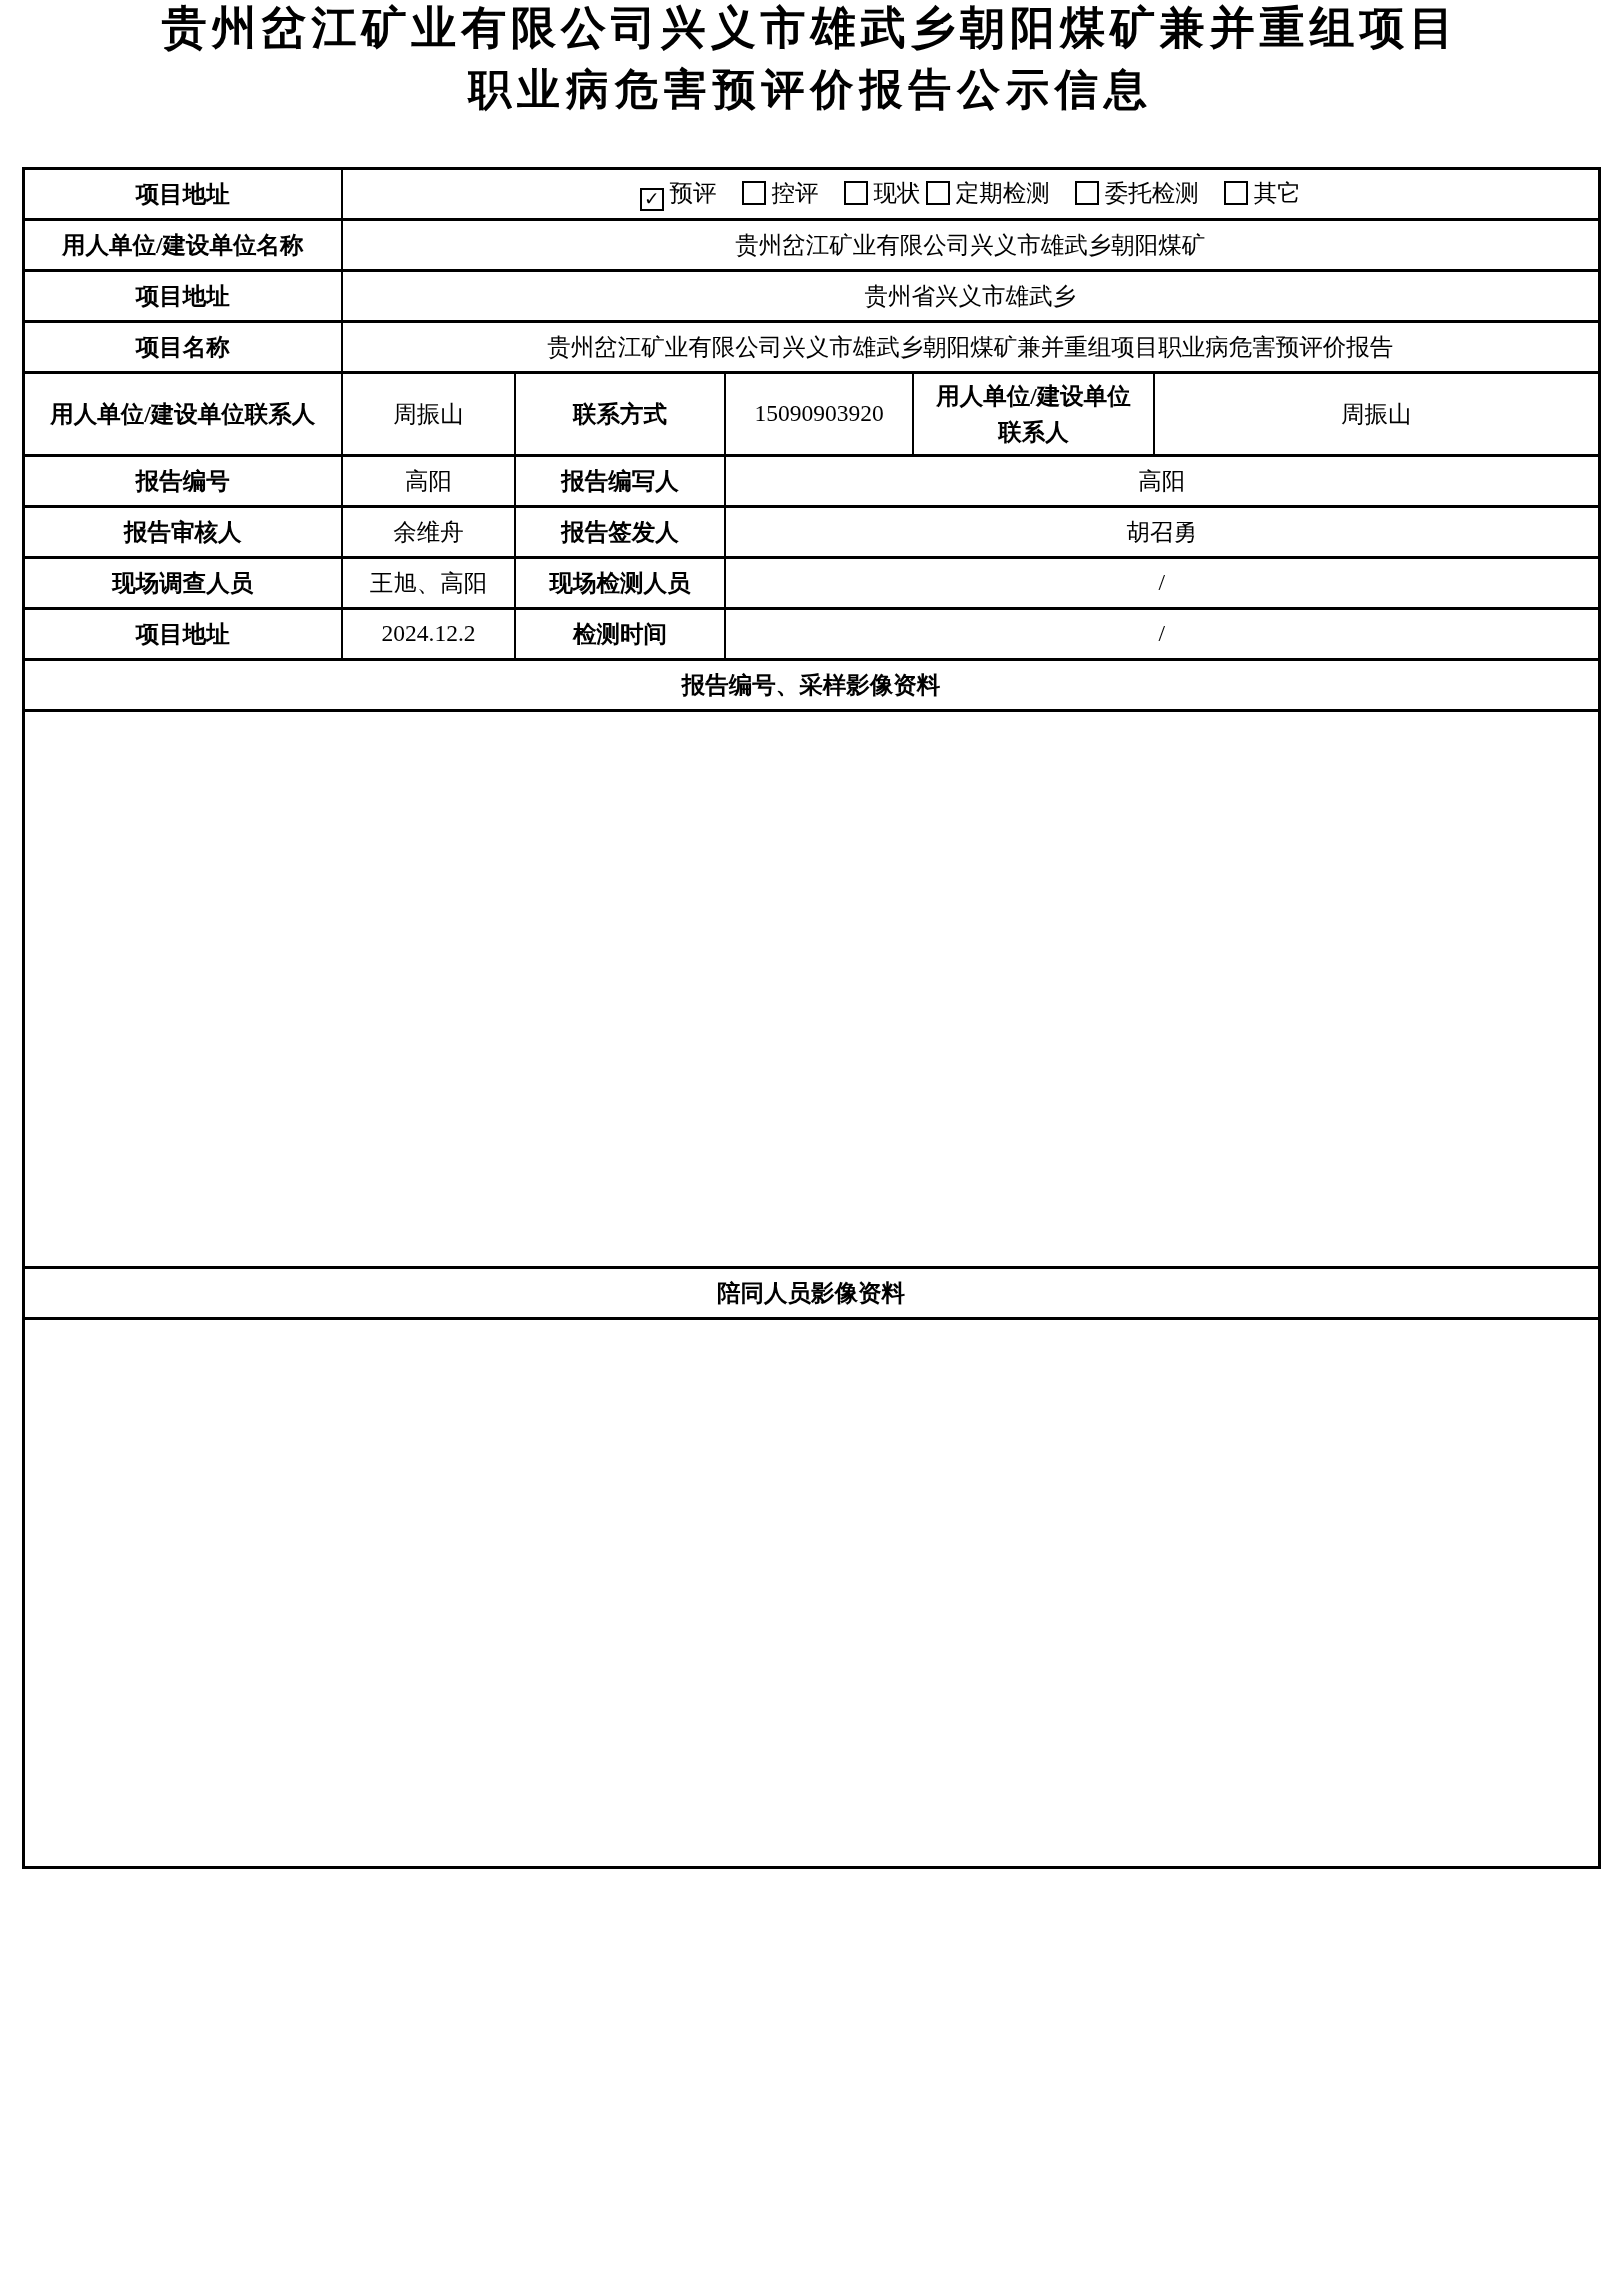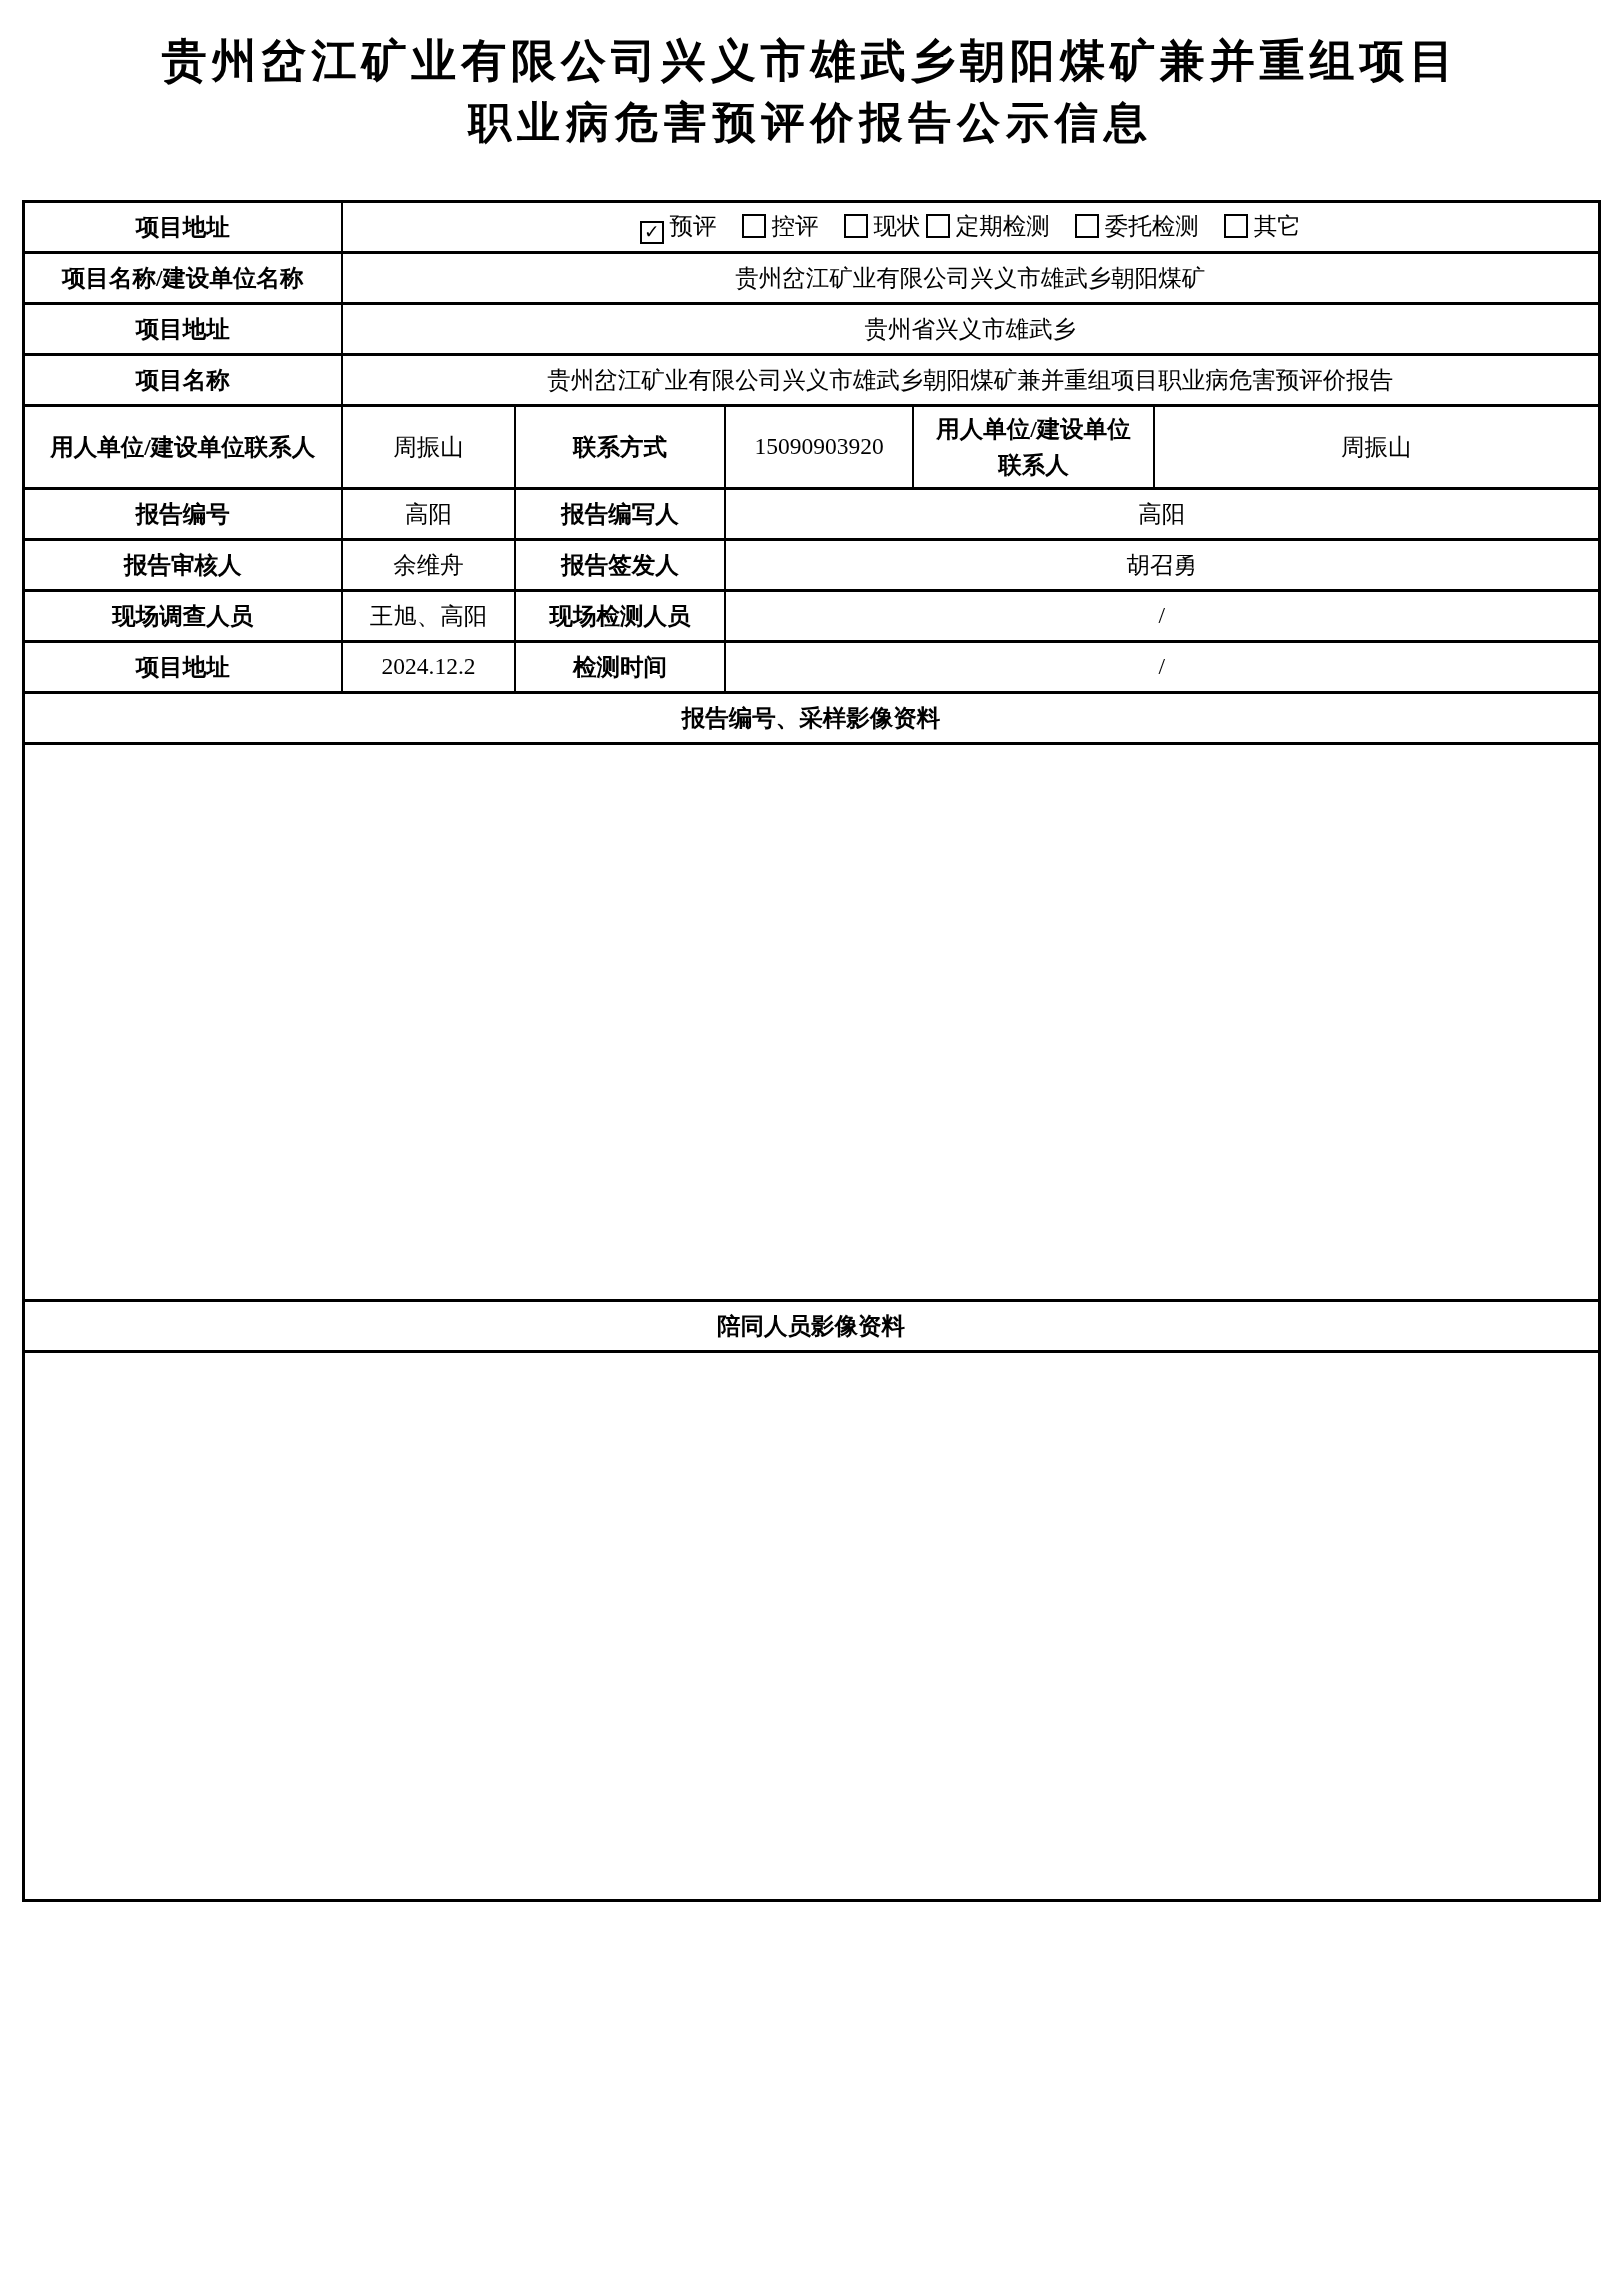--- a/index.html
+++ b/index.html
@@ -10,21 +10,20 @@
     font-family: "Liberation Serif", "DejaVu Serif", serif;
   }
   .page {
     position: relative;
     width: 1621px;
     height: 2293px;
     background: #ffffff;
     overflow: hidden;
   }
   .title-block {
-    padding-top: 33px;
     text-align: center;
   }
   .title-line1 {
     font-size: 45px;
     font-weight: bold;
     letter-spacing: 4.9px;
     line-height: 57px;
     margin: 0;
   }
   .title-line2 {
@@ -102,21 +101,21 @@
           <span class="cb-option cb-gap"><span class="cb-box">✓</span><span>预评</span></span>
           <span class="cb-option cb-gap"><span class="cb-box"></span><span>控评</span></span>
           <span class="cb-option"><span class="cb-box"></span><span>现状</span></span>
           <span class="cb-option cb-gap"><span class="cb-box"></span><span>定期检测</span></span>
           <span class="cb-option cb-gap"><span class="cb-box"></span><span>委托检测</span></span>
           <span class="cb-option"><span class="cb-box"></span><span>其它</span></span>
         </td>
       </tr>
 
       <tr class="r-std">
-        <td class="lbl">项目名称/建设单位名称</td>
+        <td class="lbl">用人单位/建设单位名称</td>
         <td class="val" colspan="5">贵州岔江矿业有限公司兴义市雄武乡朝阳煤矿</td>
       </tr>
 
       <tr class="r-std">
         <td class="lbl">项目地址</td>
         <td class="val" colspan="5">贵州省兴义市雄武乡</td>
       </tr>
 
       <tr class="r-std">
         <td class="lbl">项目名称</td>

